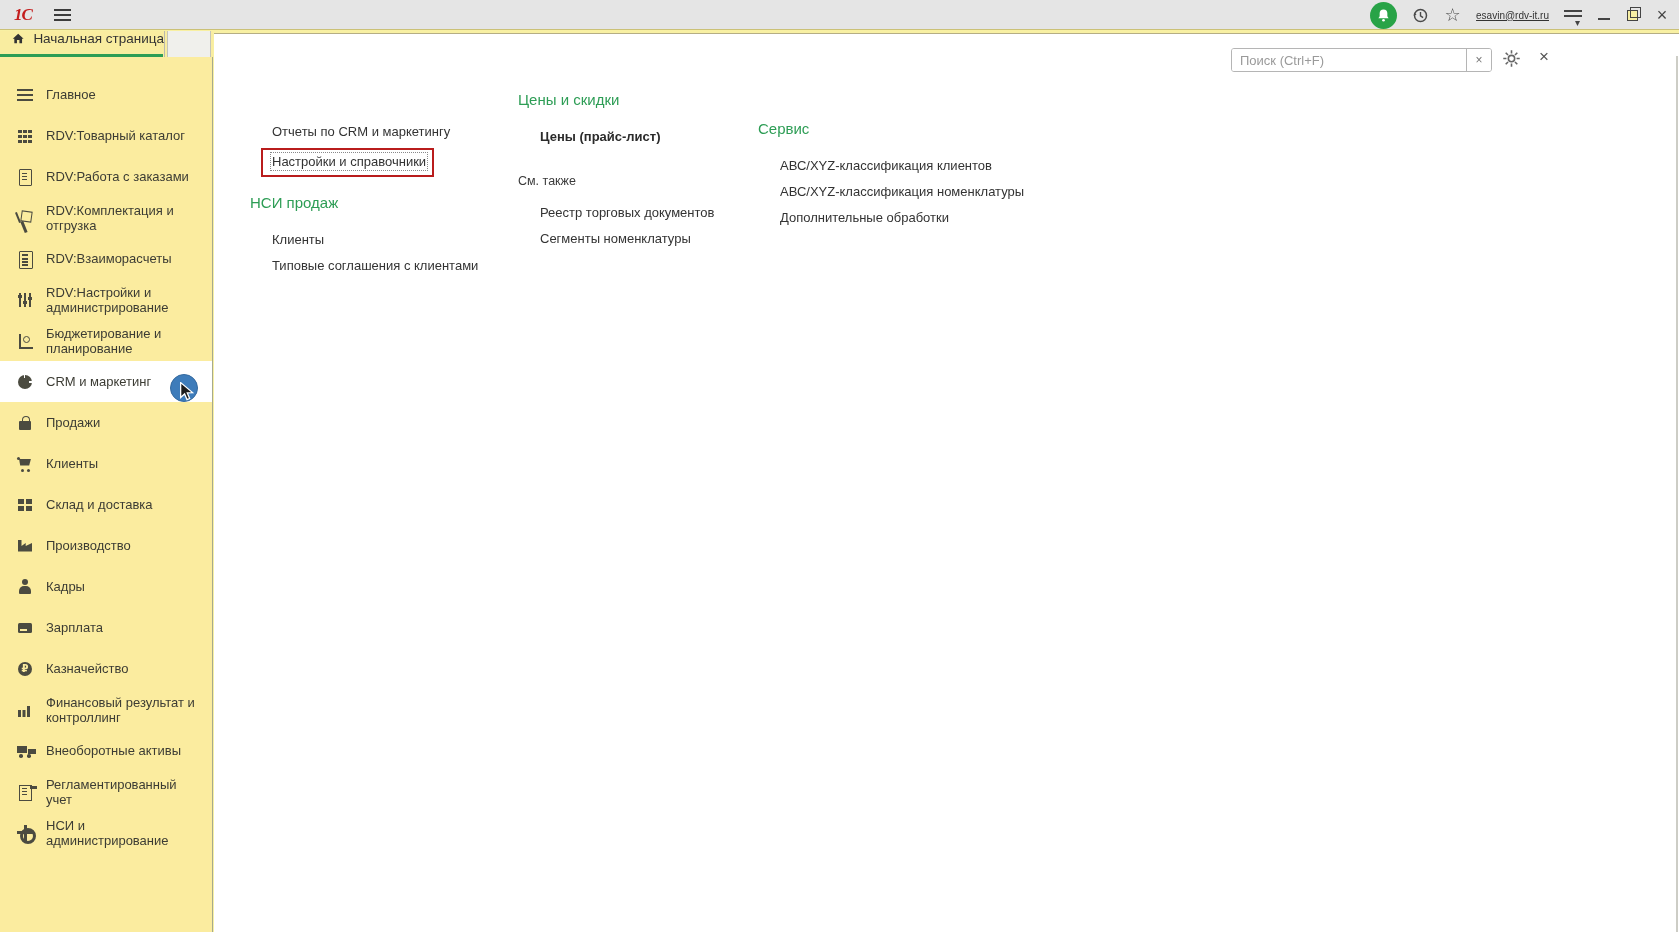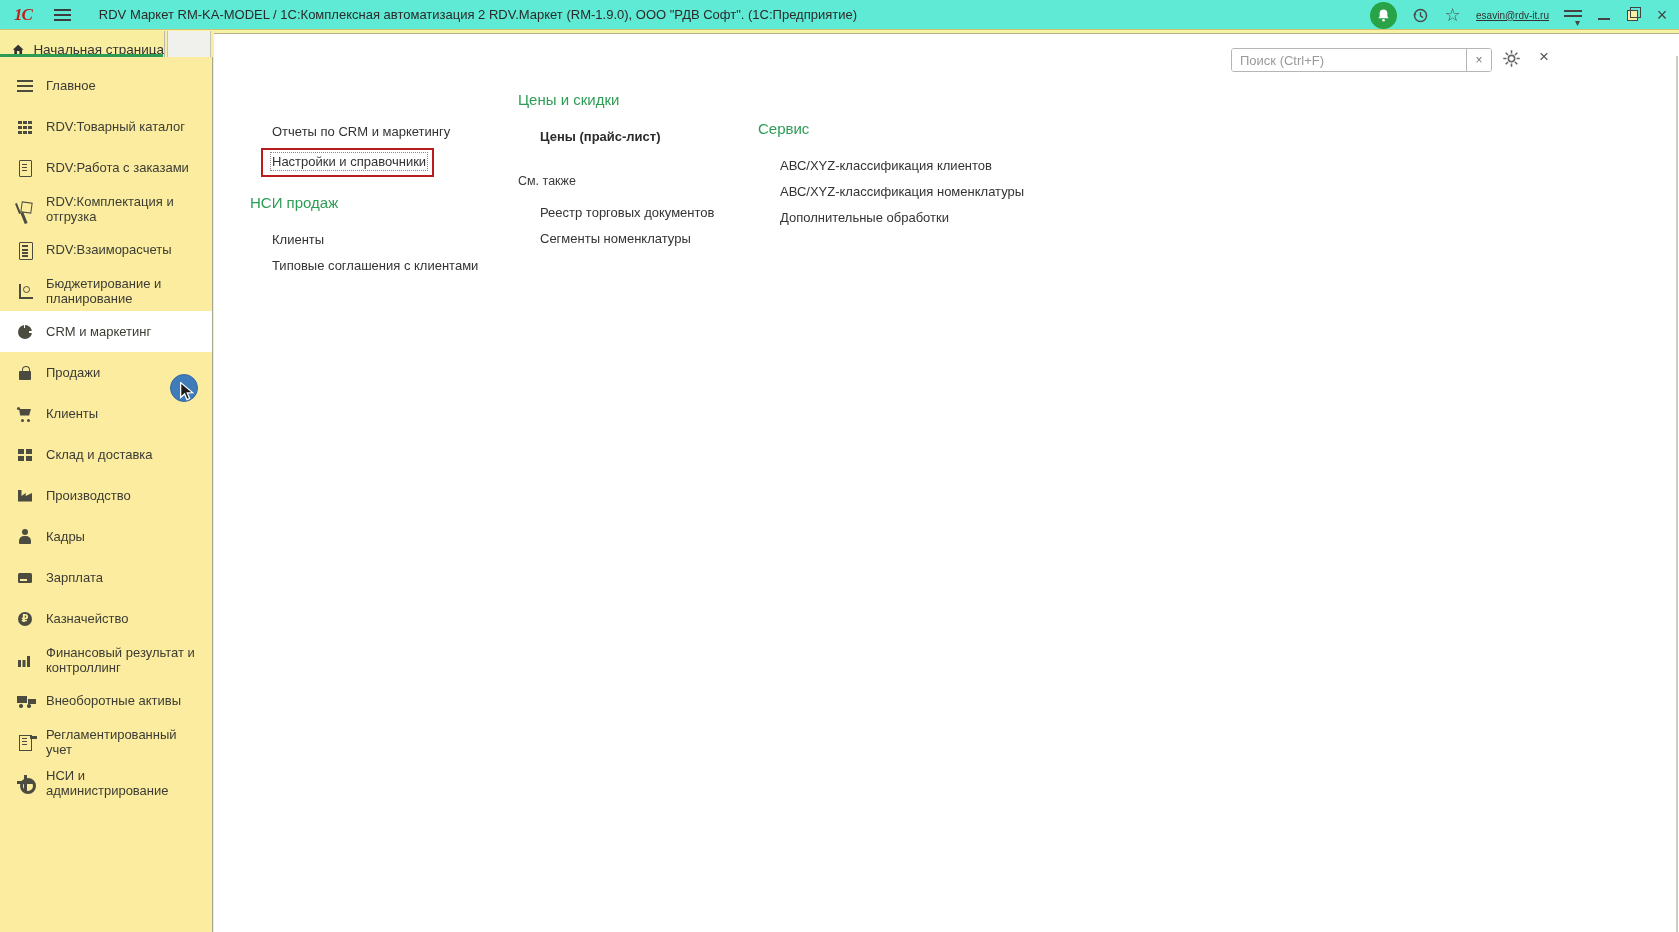--- a/index.html
+++ b/index.html
@@ -5,21 +5,21 @@
   * { margin:0; padding:0; box-sizing:border-box; }
   html,body { width:1679px; height:932px; overflow:hidden; }
   body {
     font-family:"Liberation Sans","DejaVu Sans",sans-serif;
     background:#f8f0a3; position:relative; color:#2b2b2b;
   }
 
   
   .titlebar {
     position:absolute; left:0; top:0; right:0; height:30px;
-    background:#5eead4; border-bottom:1px solid #cbc177;
+    background:#e5e5e5; border-bottom:1px solid #cbc177;
     display:flex; align-items:center;
   }
   .logo-1c {
     margin-left:14px; color:#c41d1d; font-weight:bold; font-style:italic;
     font-size:17px; letter-spacing:-1px; font-family:"Liberation Serif","DejaVu Serif",serif;
   }
   .hamburger { width:17px; height:12px; margin-left:22px; position:relative; cursor:pointer; }
   .hamburger::before {
     content:""; position:absolute; left:0; right:0; top:0; height:2px; background:#3c3c3c;
     box-shadow:0 5px 0 #3c3c3c, 0 10px 0 #3c3c3c;
@@ -42,35 +42,35 @@
   .win-btn { width:14px; height:14px; position:relative; display:inline-block; }
   .win-min::before { content:""; position:absolute; left:1px; right:1px; bottom:2px; height:2px; background:#444; }
   .win-max::before { content:""; position:absolute; left:1px; bottom:1px; width:9px; height:9px; border:1.5px solid #444; background:#f6eea4; }
   .win-max::after  { content:""; position:absolute; left:4px; bottom:4px; width:9px; height:9px; border:1.5px solid #444; }
   .win-close { font-size:18px; color:#444; line-height:14px; text-align:center; }
 
   
   .tabstrip { position:absolute; left:0; top:31px; width:213px; height:26px; background:#f9eda0; }
   .home-tab {
     position:absolute; left:0; top:0; width:165px; height:26px;
-    display:flex; align-items:flex-end; gap:9px; padding-left:12px;
+    display:flex; align-items:flex-start; gap:9px; padding-left:12px;
     border-right:1px solid #b9b9ae; cursor:pointer;
   }
   .home-tab .underline { position:absolute; left:0; right:1px; bottom:0; height:3px; background:#2d9d55; }
   .home-tab-label { font-size:13.5px; color:#333; white-space:nowrap; }
   .tab-stub {
     position:absolute; left:167px; top:0; width:44px; height:27px;
     background:#f0f0ec; border-left:1px solid #c4c4ba; border-right:1px solid #c4c4ba;
   }
 
   
   .sidebar {
     position:absolute; left:0; top:57px; bottom:0; width:213px;
     background:#fbec9f; border-right:1px solid #a6aa8e;
-    display:flex; flex-direction:column; padding-top:8px;
+    display:flex; flex-direction:column; padding-top:17px;
   }
   .sb-item {
     display:flex; align-items:center; gap:12px;
     min-height:41px; padding:4px 6px 4px 16px; cursor:pointer;
   }
   .sb-item.active { background:#ffffff; }
   .sb-label { font-size:13px; color:#3c3c34; line-height:15px; max-width:156px; }
   .icon { width:18px; height:18px; flex:0 0 18px; position:relative; display:inline-block; }
 
   
@@ -165,21 +165,20 @@
     border-radius:50%; background:#3e7cba; border:1px solid #35699e; z-index:50;
   }
   .cursor-arrow { position:absolute; left:179px; top:382px; z-index:51; }
 </style>
 </head>
 <body>
 
 <div class="titlebar">
   <span class="logo-1c">1С</span>
   <span class="hamburger"></span>
-  <span class="tb-title">RDV Маркет RM-KA-MODEL / 1С:Комплексная автоматизация 2 RDV.Маркет (RM-1.9.0), ООО "РДВ Софт".  (1С:Предприятие)</span>
   <div class="tb-right">
     <span class="notif-circle">
       <svg width="15" height="15" viewBox="0 0 16 16">
         <path d="M8 1.6a4.1 4.1 0 0 0-4.1 4.1v3.2L2.6 11h10.8l-1.3-2.1V5.7A4.1 4.1 0 0 0 8 1.6z" fill="#fff"></path>
         <circle cx="8" cy="13" r="1.4" fill="#fff"></circle>
       </svg>
     </span>
     <span class="icon-16">
       <svg width="17" height="17" viewBox="0 0 17 17">
         <circle cx="8.5" cy="8.5" r="6" fill="none" stroke="#4a4a4a" stroke-width="1.5"></circle>
@@ -222,20 +221,24 @@
     <span class="icon i-orders-doc"><i></i></span>
     <span class="sb-label">RDV:Работа с заказами</span>
   </div>
     <div class="sb-item">
     <span class="icon i-handtruck"><i></i></span>
     <span class="sb-label">RDV:Комплектация и отгрузка</span>
   </div>
     <div class="sb-item">
     <span class="icon i-calculator"><i></i></span>
     <span class="sb-label">RDV:Взаиморасчеты</span>
+  </div>
+    <div class="sb-item">
+    <span class="icon i-sliders"><i></i></span>
+    <span class="sb-label">RDV:Настройки и администрирование</span>
   </div>
     <div class="sb-item">
     <span class="icon i-chart-axis"><i></i></span>
     <span class="sb-label">Бюджетирование и планирование</span>
   </div>
     <div class="sb-item active">
     <span class="icon i-pie-chart"><i></i></span>
     <span class="sb-label">CRM и маркетинг</span>
   </div>
     <div class="sb-item">

